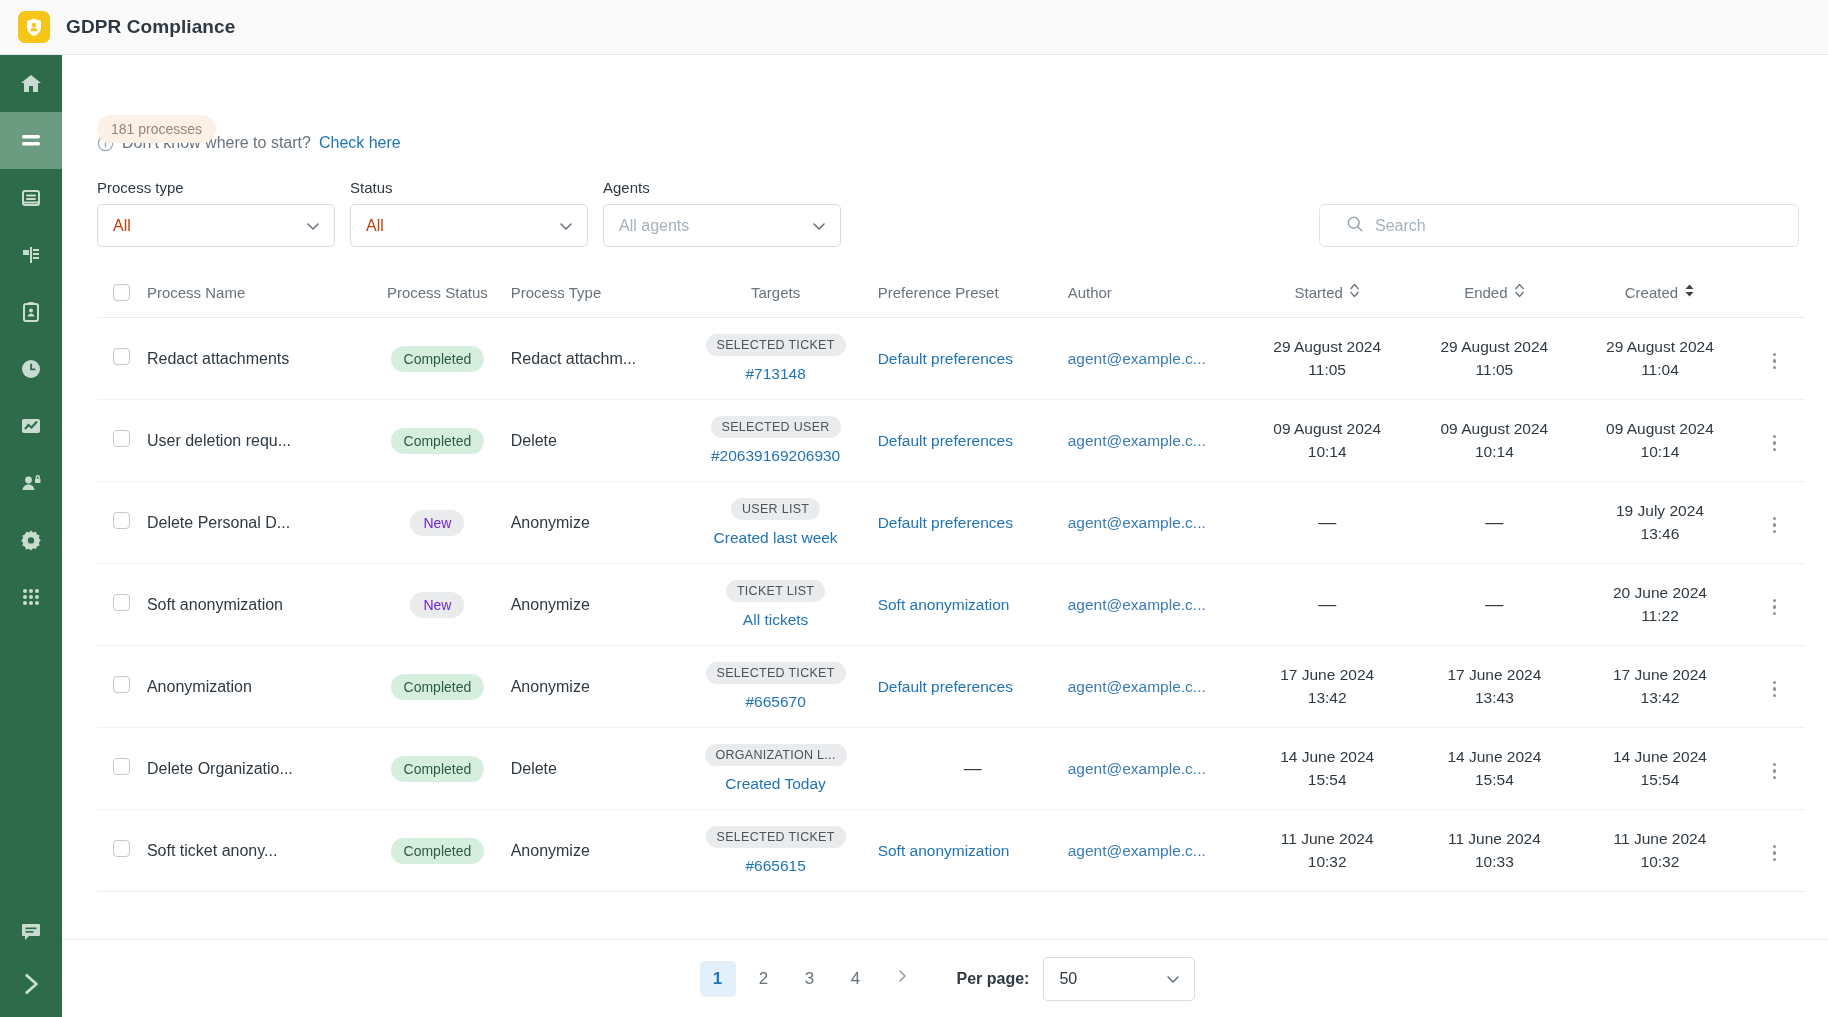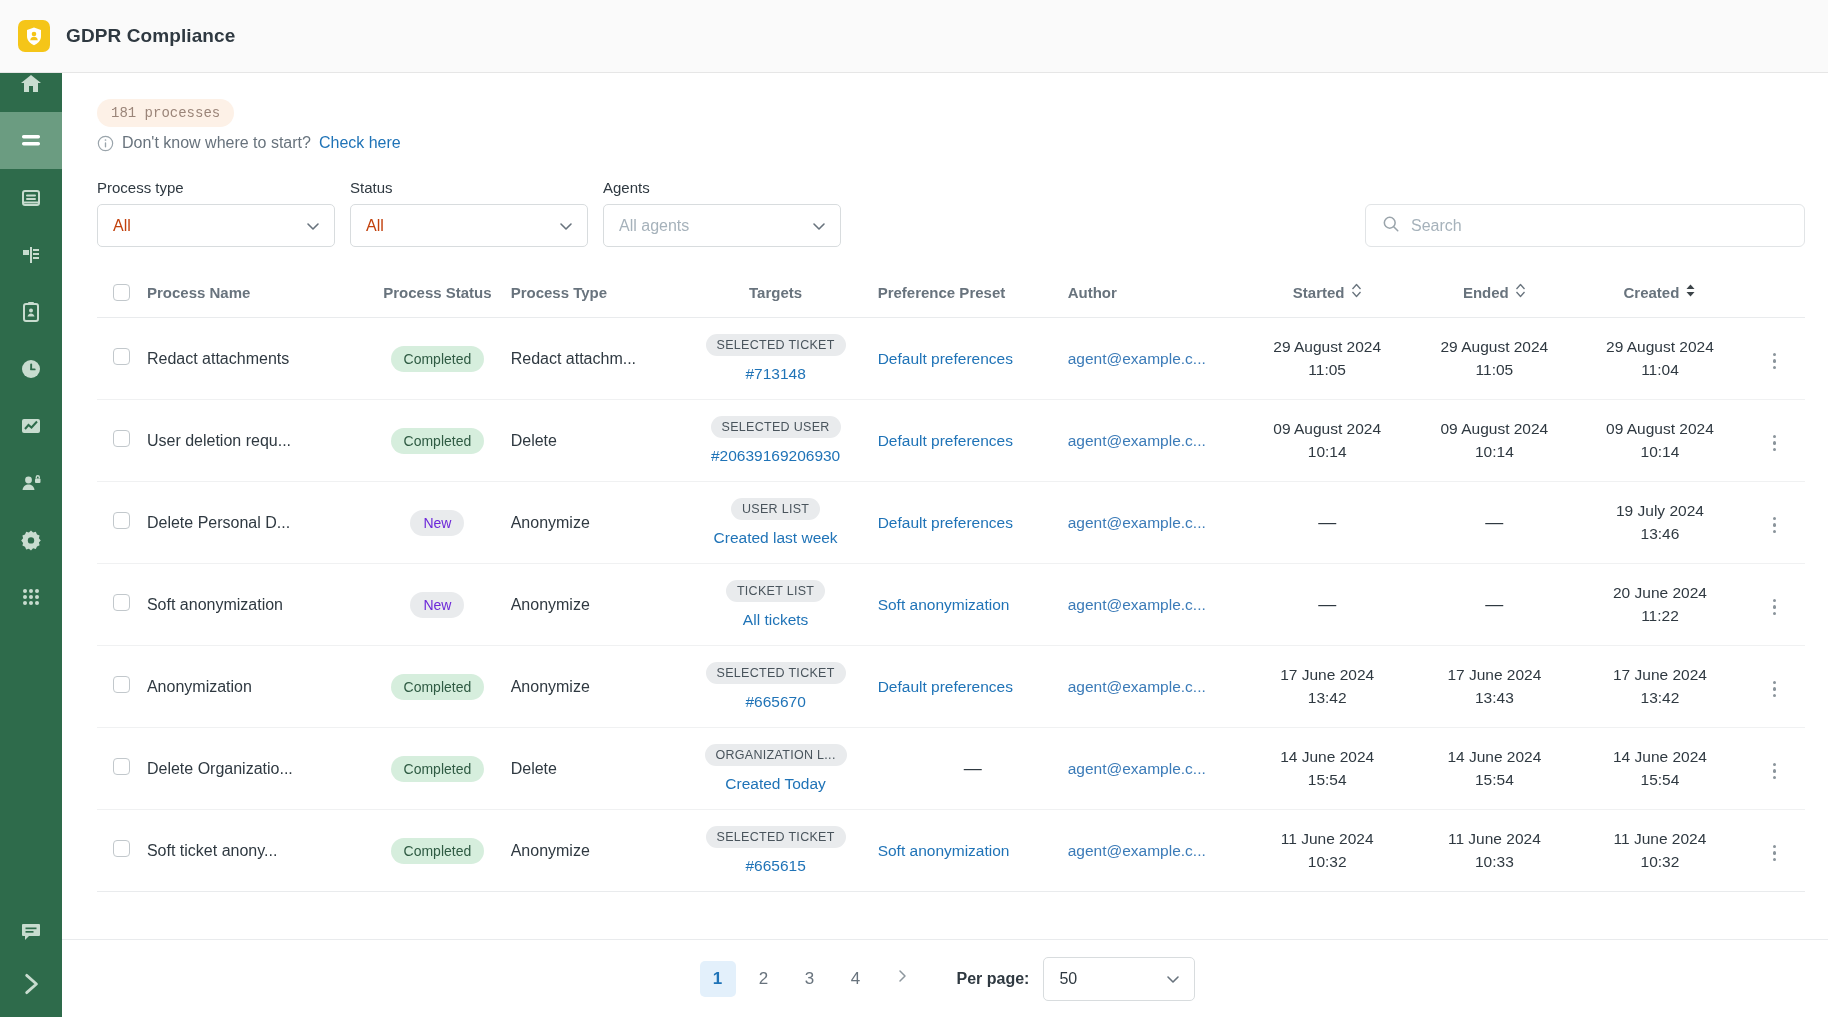--- a/index.html
+++ b/index.html
@@ -5,21 +5,21 @@
   * { box-sizing: border-box; margin: 0; padding: 0; }
   html, body {
     width: 1828px; height: 1017px;
     font-family: "Liberation Sans", sans-serif;
     background: #ffffff;
     overflow: hidden;
   }
 
   
   .topbar {
-    position: absolute; top: 0; left: 0; right: 0; height: 73px;
+    position: absolute; top: 0; left: 0; right: 0; height: 55px;
     background: #fafafa;
     border-bottom: 1px solid #e6e6e6;
     display: flex; align-items: center;
     padding-left: 18px;
     z-index: 20;
   }
   .logo-box {
     width: 32px; height: 32px; border-radius: 7px;
     background: #f5c518;
     display: flex; align-items: center; justify-content: center;
@@ -58,21 +58,21 @@
   }
   .page-pad { padding: 42px 0 0 35px; }
 
   .title-row { display: flex; align-items: center; gap: 16px; }
   .page-title {
     font-size: 30px; font-weight: 700; color: #2f3941; letter-spacing: -.2px;
   }
   .count-badge {
     background: #fdf1e7; color: #9b8579;
     font-size: 14px; padding: 6px 14px; border-radius: 14px;
-    position: relative; top: 2px; font-family: Liberation Mono, monospace;
+    position: relative; top: 18px;
   }
 
   .hint-row {
     display: flex; align-items: center; gap: 8px;
     margin-top: 9px; font-size: 16px; color: #68737d;
   }
   .hint-row .info-icon { width: 17px; height: 17px; display:block; }
   .hint-link { color: #1f73b7; text-decoration: none; cursor: pointer; }
 
   
@@ -90,38 +90,38 @@
     background: #ffffff;
     display: flex; align-items: center; justify-content: space-between;
     padding: 0 13px 0 15px;
     font-size: 16px; color: #c2410c;
     cursor: pointer;
   }
   .select-box.placeholder { color: #a6b2bb; }
   .chev { width: 16px; height: 16px; flex: 0 0 auto; }
 
   .search-wrap {
-    margin-left: auto; margin-right: 23px;
-    width: 440px; height: 43px;
+    margin-left: auto; margin-right: 29px;
+    width: 480px; height: 43px;
     border: 1px solid #e1e4e6; border-radius: 6px;
-    display: flex; align-items: center; padding: 0 16px;
+    display: flex; align-items: center; padding: 0 26px;
     gap: 11px;
   }
   .search-input {
     border: none; outline: none; flex: 1;
     font-family: "Liberation Sans", sans-serif;
     font-size: 16px; color: #2f3941; background: transparent;
   }
   .search-input::placeholder { color: #a6b2bb; }
 
   
   .table-wrap { margin-top: 26px; margin-right: 23px; }
   table.grid { width: 100%; border-collapse: collapse; table-layout: fixed; }
   table.grid thead th {
-    font-size: 15px; color: #68737d; font-weight: 700;
+    font-size: 15px; color: #68737d; font-weight: 400;
     padding: 10px 0 16px 0;
     border-bottom: 1px solid #e9ebed;
     white-space: nowrap;
   }
   .th-inner { display: flex; align-items: center; gap: 6px; }
   .th-c { justify-content: center; }
   .th-l { justify-content: flex-start; }
 
   table.grid tbody td {
     border-bottom: 1px solid #f0f1f2;

